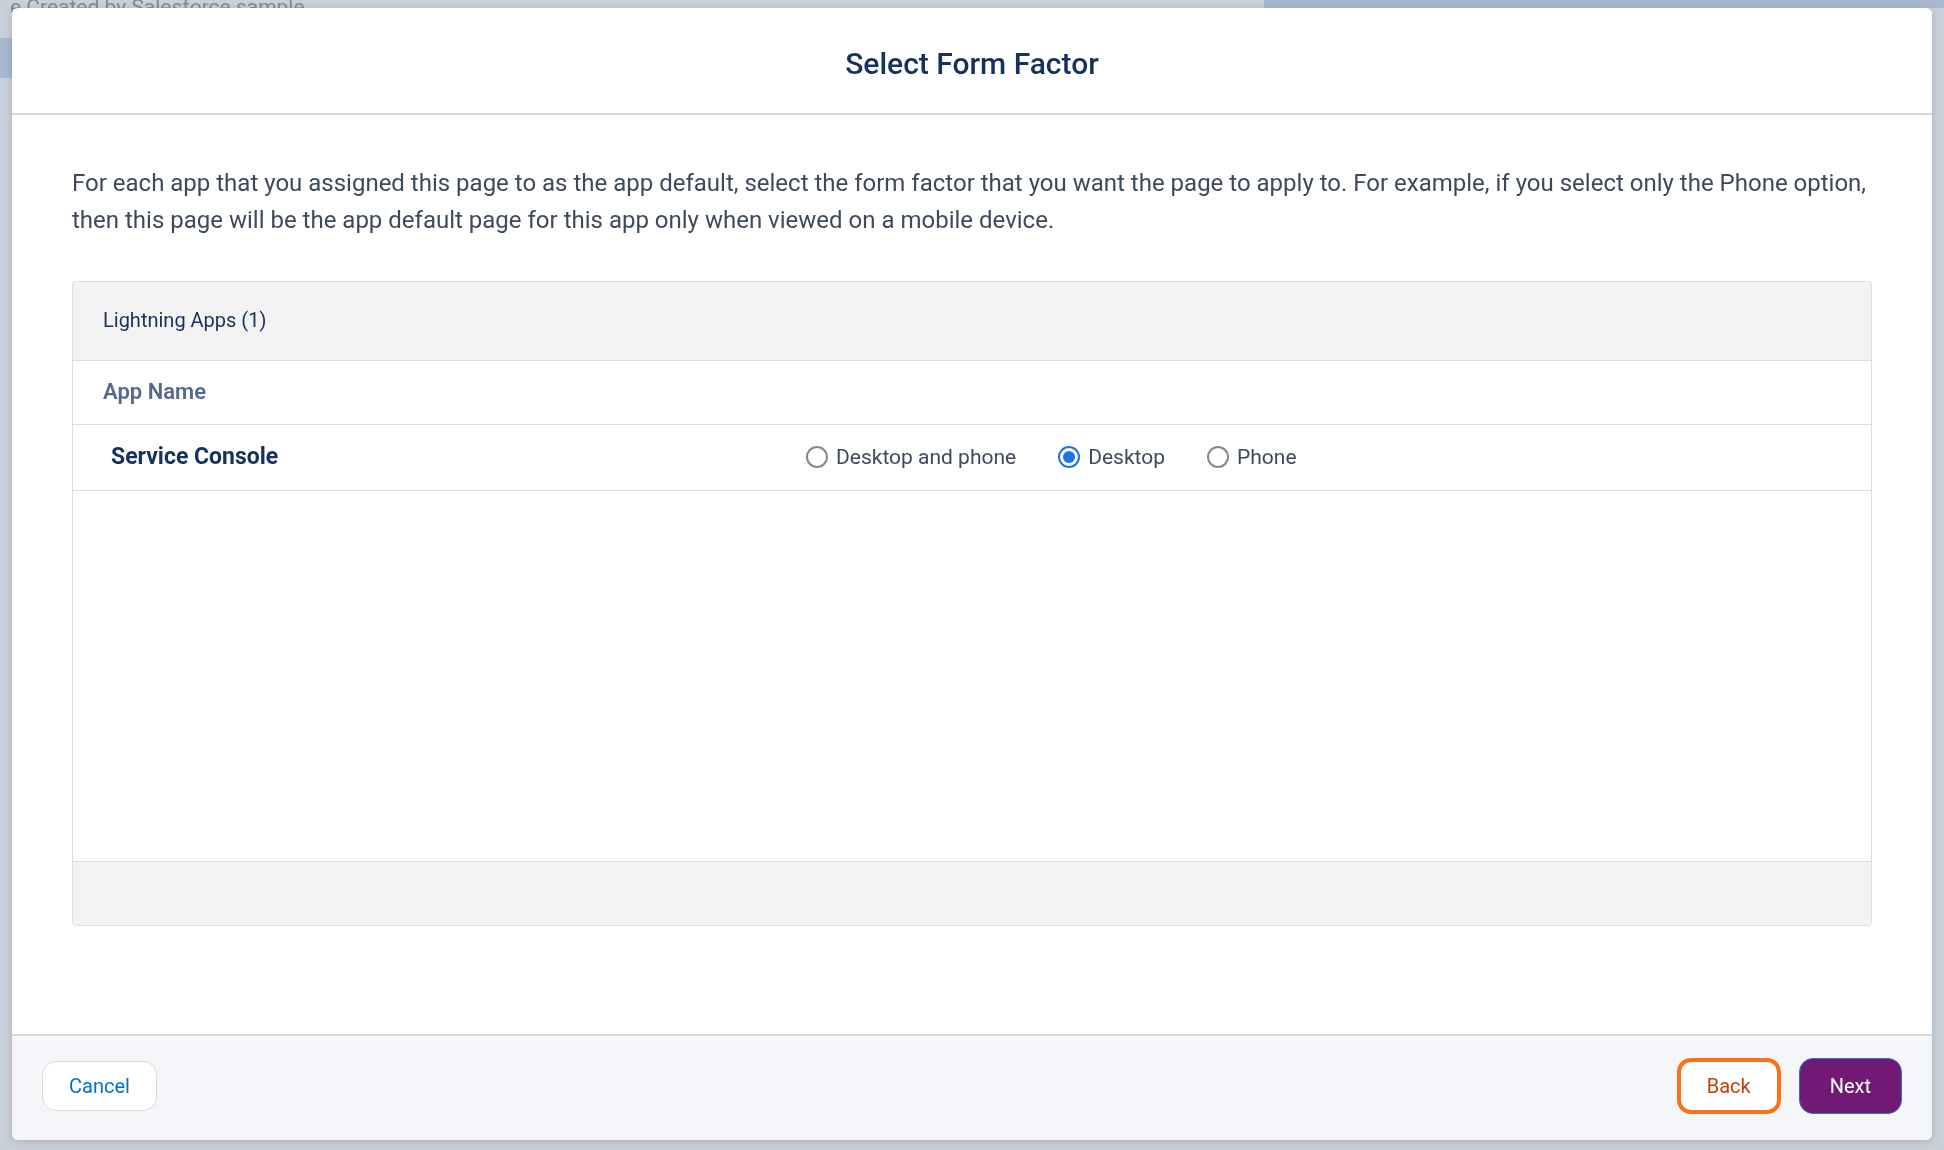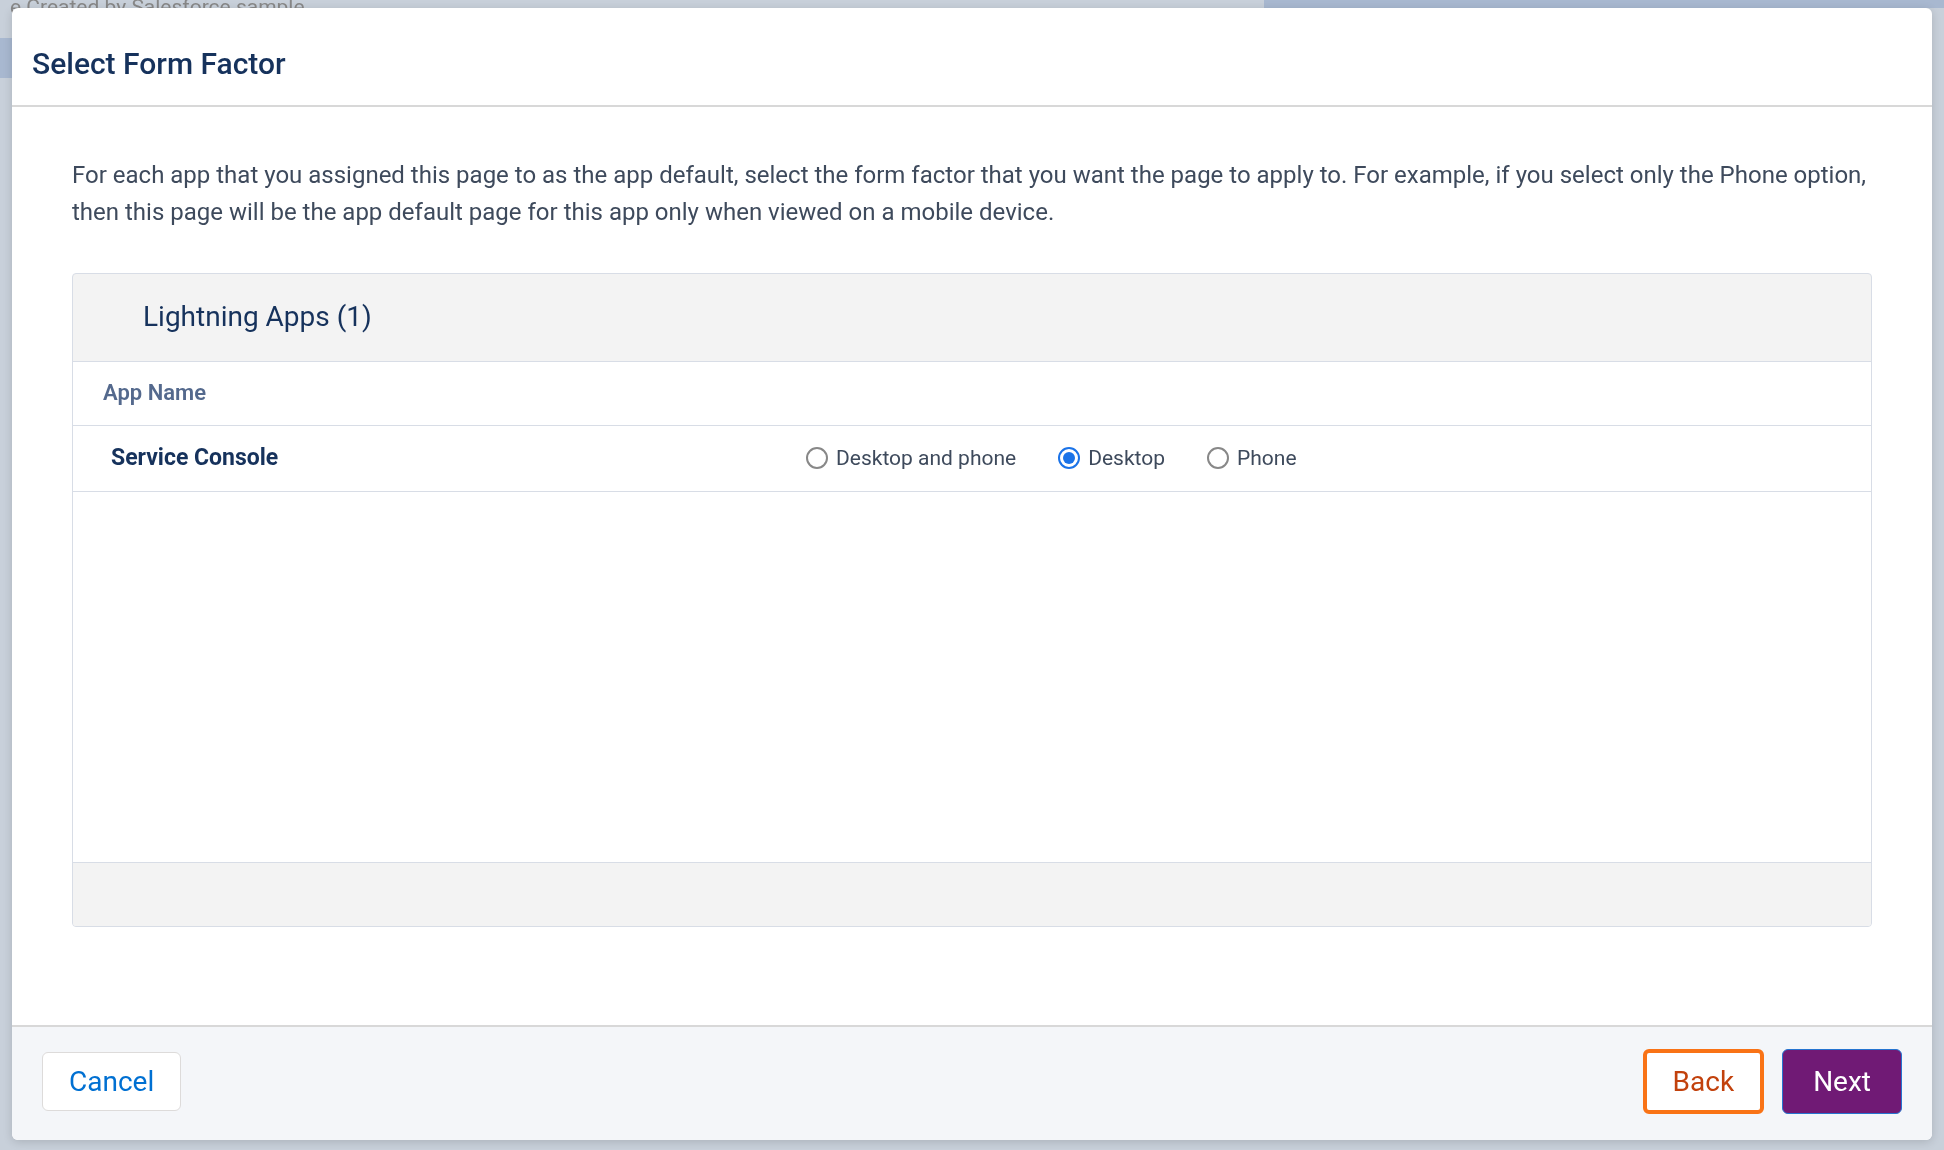--- a/index.html
+++ b/index.html
@@ -54,21 +54,22 @@
       bottom: 10px;
       background: #ffffff;
       border-radius: 6px;
       box-shadow: 0 2px 10px rgba(0,0,0,0.15);
       display: flex;
       flex-direction: column;
       z-index: 10;
     }
     
     .modal-header {
-      padding: 38px 20px 24px;
+      padding: 38px 20px 32px;
+      text-align: center;
       border-bottom: 2px solid #d8d8d8;
     }
     
     .modal-title {
       color: #16325c;
       font-size: 30px;
       font-weight: 500;
     }
     
     .modal-body {
@@ -92,23 +93,22 @@
       overflow: hidden;
     }
     
     .table-title-row {
       padding: 26px 30px 28px 30px;
       border-bottom: 1px solid #d8dde6;
     }
     
     .table-title {
       color: #16325c;
-      font-size: 28px;
+      font-size: 20px;
       font-weight: 400;
-      margin-left: 40px;
     }
     
     .table-header-row {
       display: flex;
       padding: 18px 30px 20px 30px;
       background: #ffffff;
       border-bottom: 1px solid #d8dde6;
     }
     
     .col-app-name {
@@ -209,22 +209,22 @@
       border-radius: 0 0 6px 6px;
     }
     
     .footer-right {
       display: flex;
       gap: 18px;
     }
     
     .btn {
       padding: 12px 26px;
-      border-radius: 6px;
-      font-size: 28px;
+      border-radius: 14px;
+      font-size: 20px;
       cursor: pointer;
       border: 1px solid transparent;
       font-family: inherit;
     }
     
     .btn-link {
       background: #ffffff;
       color: #0070d2;
       border: 1px solid #dddbda;
     }

